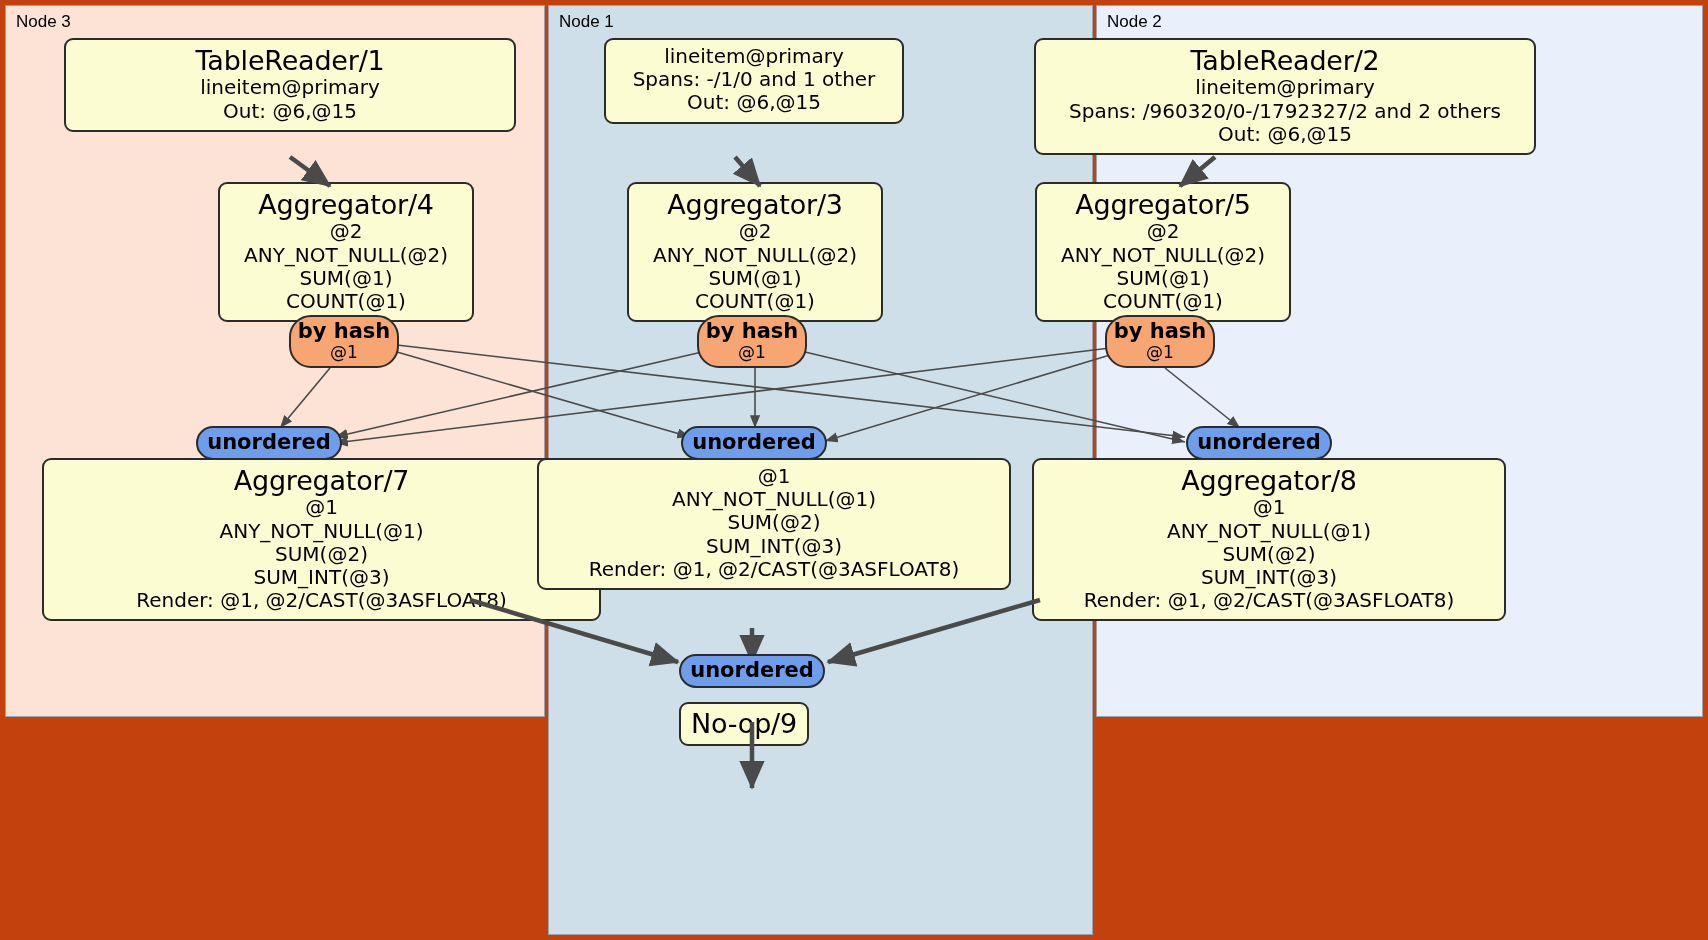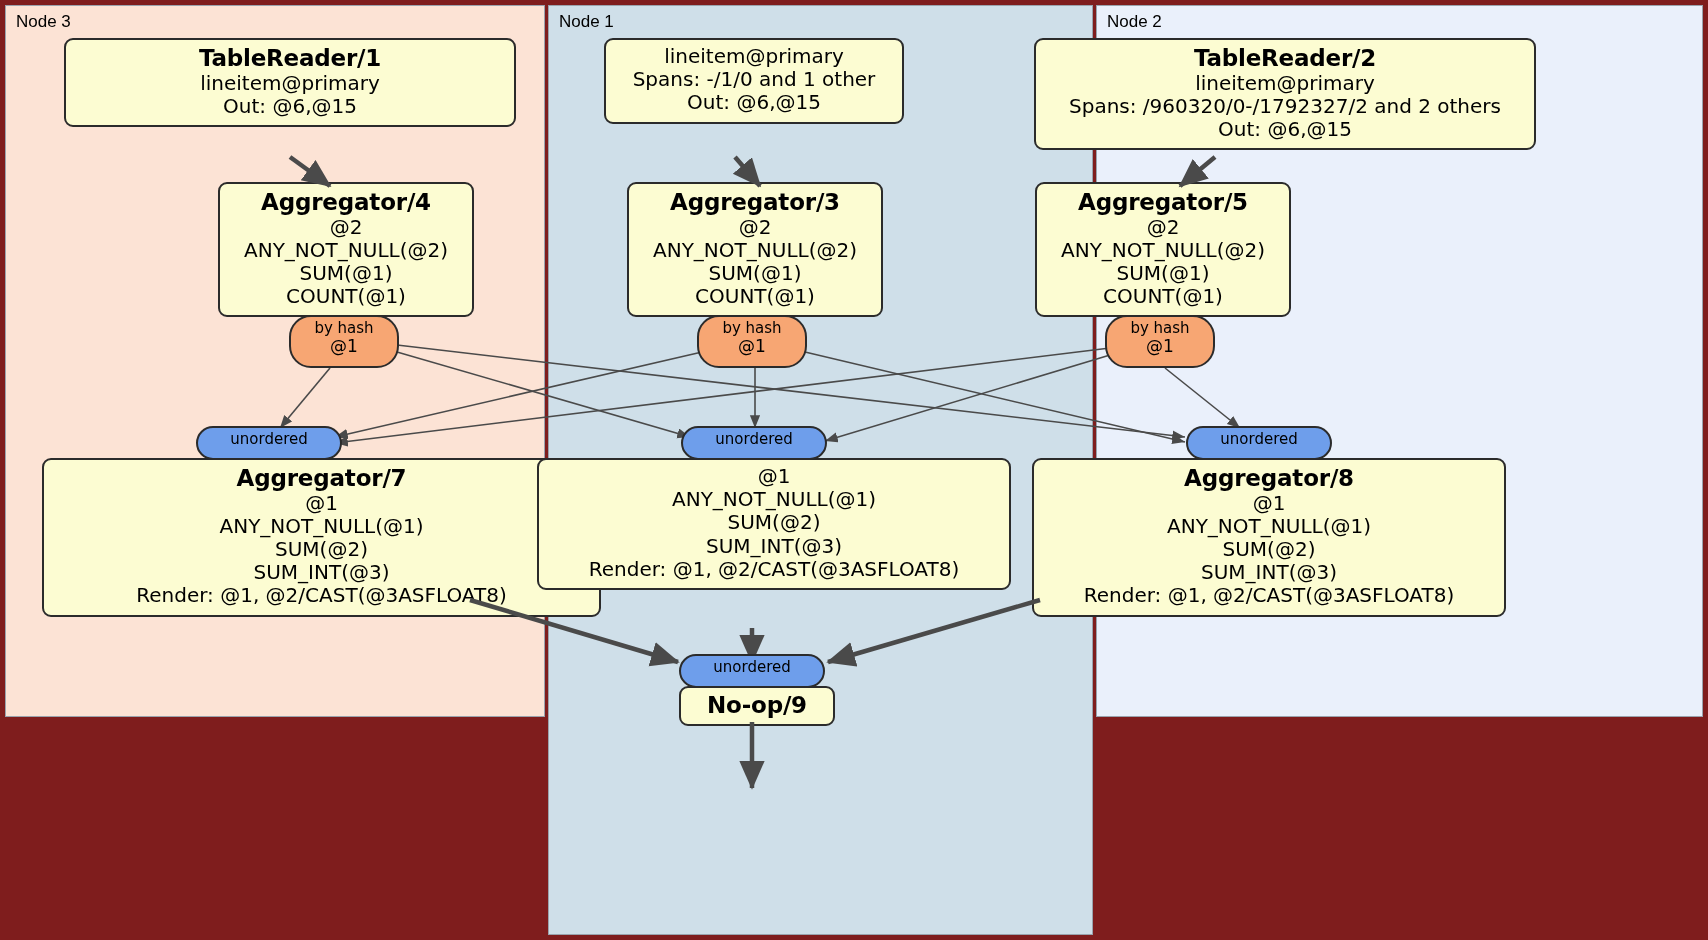--- a/index.html
+++ b/index.html
@@ -7,21 +7,21 @@
     padding: 0;
     background: #ffffff;
   }
   body {
     font-family: "DejaVu Sans", sans-serif;
   }
   #canvas {
     position: relative;
     width: 1708px;
     height: 940px;
-    background: #7f1d1d;
+    background: #c2410c;
     overflow: hidden;
   }
   
   .region {
     position: absolute;
     box-sizing: border-box;
     border: 1px solid #9aa3ad;
   }
   .region-label {
     position: absolute;
@@ -53,22 +53,22 @@
     border: 2px solid #2b2b2b;
     border-radius: 9px;
     text-align: center;
     padding: 5px 10px 7px 10px;
     font-family: "DejaVu Sans", sans-serif;
     color: #000000;
     line-height: 1.16;
     z-index: 6;
   }
   .proc .title {
-    font-weight: bold;
-    font-size: 23px;
+    font-weight: normal;
+    font-size: 27px;
     letter-spacing: -0.2px;
     white-space: nowrap;
   }
   .proc .line {
     font-size: 20px;
     white-space: nowrap;
   }
 
   
   .pill {
@@ -77,22 +77,22 @@
     border: 2px solid #2b2b2b;
     border-radius: 22px;
     text-align: center;
     font-family: "DejaVu Sans", sans-serif;
     color: #000000;
     z-index: 8;
     padding-top: 3px;
     line-height: 1.1;
   }
   .pill .ptitle {
-    font-weight: normal;
-    font-size: 15px;
+    font-weight: bold;
+    font-size: 21px;
     white-space: nowrap;
   }
   .pill .psub {
     font-size: 17px;
     white-space: nowrap;
   }
   .pill.hash { background: #f7a673; }
   .pill.unord { background: #6e9eeb; }
 
   
@@ -261,18 +261,18 @@
     <div class="line">ANY_NOT_NULL(@1)</div>
     <div class="line">SUM(@2)</div>
     <div class="line">SUM_INT(@3)</div>
     <div class="line">Render: @1, @2/CAST(@3ASFLOAT8)</div>
   </div>
 
   <div class="pill unord" style="left:679px; top:654px; width:146px; height:34px;">
     <div class="ptitle">unordered</div>
   </div>
 
-  <div class="proc" id="noop9" style="left:679px; top:686px; width:156px; padding-top:4px; padding-bottom:5px;">
+  <div class="proc" id="noop9" style="left:679px; top:702px; width:130px; padding-top:4px; padding-bottom:5px;">
     <div class="title">No-op/9</div>
   </div>
 
 
 </div>
 
 </body></html>

